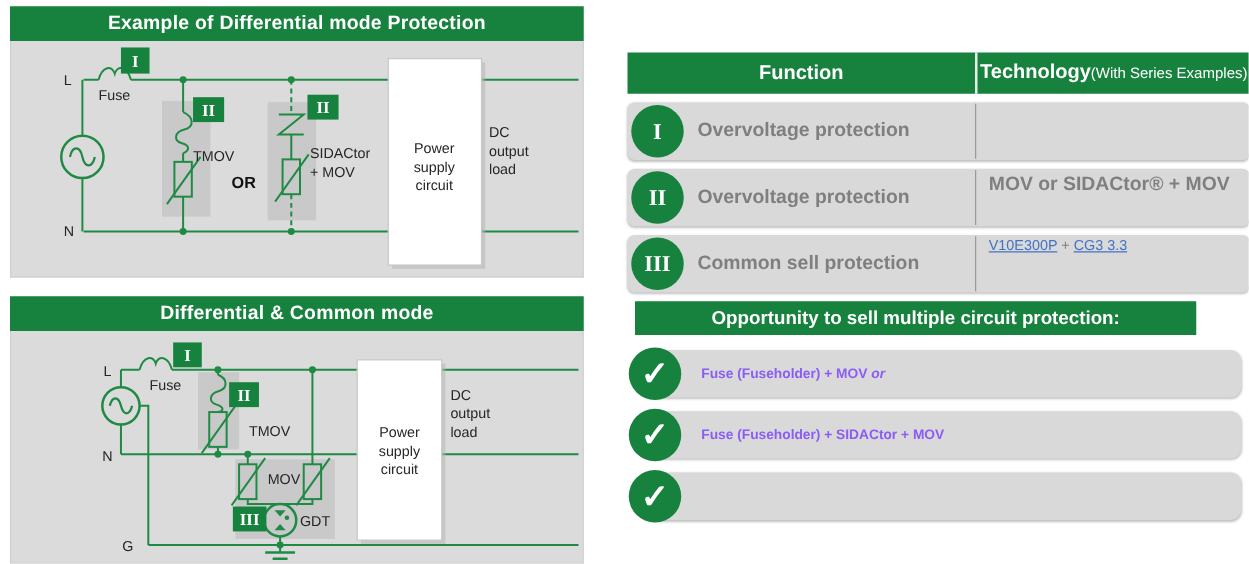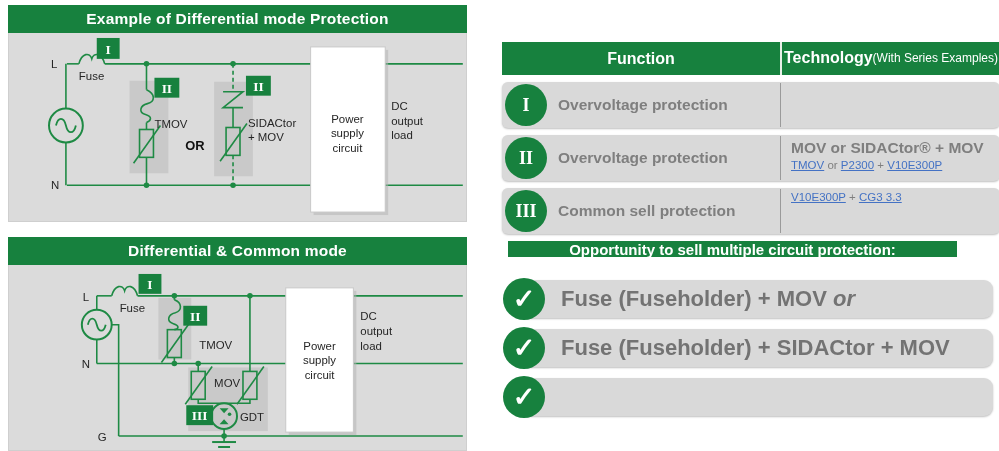--- a/index.html
+++ b/index.html
@@ -34,30 +34,30 @@
           font-family:"Liberation Serif",serif;font-weight:bold;font-size:18px;}
   .ft-row .fn-label{position:absolute;left:56px;top:0;height:100%;display:flex;align-items:center;
           font-weight:bold;font-size:15.5px;color:#7F7F7F;}
   .ft-row .row-divider{position:absolute;left:278px;top:1px;bottom:1px;width:1px;background:#9a9a9a;}
   .ft-row .tech-cell{position:absolute;left:289px;top:3px;right:4px;}
   .ft-row .tech-title{font-weight:bold;font-size:15.5px;color:#7F7F7F;line-height:1.35;white-space:nowrap;}
   .ft-row .tech-links{font-size:11.5px;line-height:1.2;}
   .lnk{color:#4472C4;text-decoration:underline;}
   .sep{color:#7F7F7F;}
   
-  .opp-header{position:absolute;left:508px;top:241px;width:449px;height:16px;background:#17813E;
+  .opp-header{position:absolute;left:508px;top:241px;width:449px;height:27px;background:#17813E;
           color:#fff;font-weight:bold;font-size:15px;display:flex;align-items:center;justify-content:center;}
   .opp-row{position:absolute;left:503px;width:490px;height:42px;}
   .opp-row .bar{position:absolute;left:13px;right:0;top:2px;bottom:2px;background:#D9D9D9;
           border-radius:9px;box-shadow:0 1px 2px rgba(0,0,0,.25);}
   .opp-row .check-circle{position:absolute;left:0;top:0;width:42px;height:42px;border-radius:50%;
           background:#17813E;color:#fff;display:flex;align-items:center;justify-content:center;
           font-size:27px;font-weight:bold;}
   .opp-row .opp-label{position:absolute;left:58px;top:0;height:100%;display:flex;align-items:center;
-          font-weight:bold;font-size:22px;color:#737373;white-space:pre;}
+          font-weight:bold;font-size:11px;color:#8b5cf6;white-space:pre;}
   .opp-label .it{font-style:italic;}
   .opp-row-0{top:278px;} .opp-row-1{top:327px;} .opp-row-2{top:376px;}
 </style>
 </head>
 <body>
 
 <div class="canvas">
 
   <div class="panel panel-tl">
     <div class="panel-header">Example of Differential mode Protection</div>
@@ -215,21 +215,20 @@
       <div class="fn-label">Overvoltage protection</div>
       <div class="row-divider"></div>
     </div>
 
     <div class="ft-row">
       <div class="num-circle">II</div>
       <div class="fn-label">Overvoltage protection</div>
       <div class="row-divider"></div>
       <div class="tech-cell">
         <div class="tech-title">MOV or SIDACtor® + MOV</div>
-        <div class="tech-links"><a class="lnk" href="#">TMOV</a><span class="sep"> or </span><a class="lnk" href="#">P2300</a><span class="sep"> + </span><a class="lnk" href="#">V10E300P</a></div>
       </div>
     </div>
 
     <div class="ft-row">
       <div class="num-circle">III</div>
       <div class="fn-label">Common sell protection</div>
       <div class="row-divider"></div>
       <div class="tech-cell">
         <div class="tech-links"><a class="lnk" href="#">V10E300P</a><span class="sep"> + </span><a class="lnk" href="#">CG3 3.3</a></div>
       </div>

